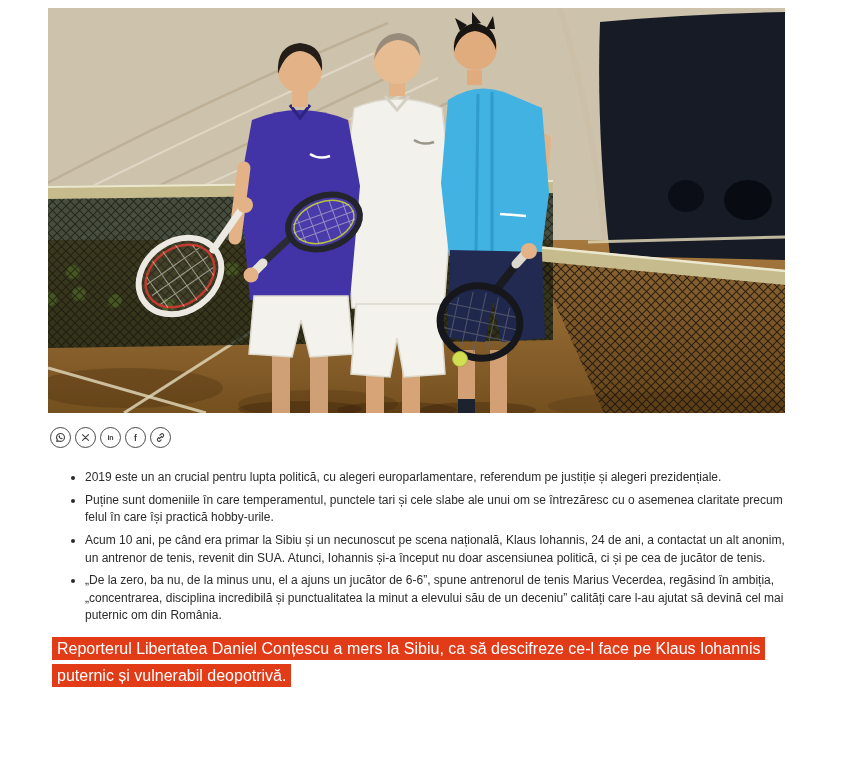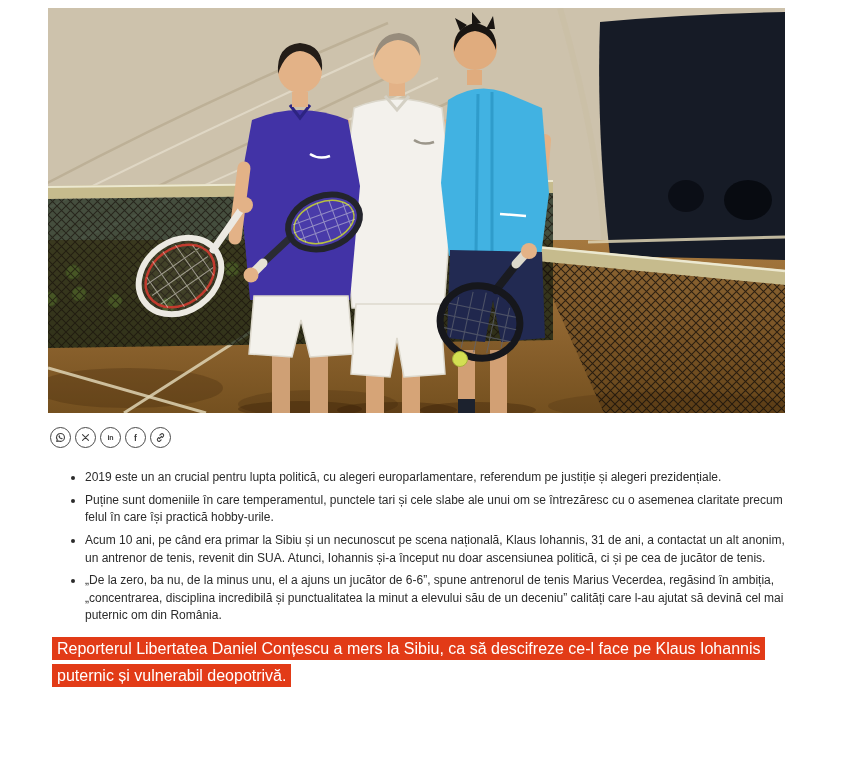--- a/index.html
+++ b/index.html
@@ -231,19 +231,19 @@
   <div class="share-btn" title="Copy link">
     <svg viewBox="0 0 24 24">
       <path class="stk" d="M10 14 L14 10 M9 12 l-2.2 2.2 a3 3 0 0 0 4.2 4.2 L13.2 16.2 M15 12 l2.2-2.2 a3 3 0 0 0 -4.2-4.2 L10.8 7.8" stroke-width="1.9"></path>
     </svg>
   </div>
 </div>
 
 <ul class="bullets">
   <li>2019 este un an crucial pentru lupta politică, cu alegeri europarlamentare, referendum pe justiție și alegeri prezidențiale.</li>
   <li>Puține sunt domeniile în care temperamentul, punctele tari și cele slabe ale unui om se întrezăresc cu o asemenea claritate precum felul în care își practică hobby-urile.</li>
-  <li>Acum 10 ani, pe când era primar la Sibiu și un necunoscut pe scena națională, Klaus Iohannis, 31 de ani, a contactat un alt anonim, un antrenor de tenis, revenit din SUA. Atunci, Iohannis și-a început nu doar ascensiunea politică, ci și pe cea de jucător de tenis.</li>
+  <li>Acum 10 ani, pe când era primar la Sibiu și un necunoscut pe scena națională, Klaus Iohannis, 24 de ani, a contactat un alt anonim, un antrenor de tenis, revenit din SUA. Atunci, Iohannis și-a început nu doar ascensiunea politică, ci și pe cea de jucător de tenis.</li>
   <li>„De la zero, ba nu, de la minus unu, el a ajuns un jucător de 6-6”, spune antrenorul de tenis Marius Vecerdea, regăsind în ambiția, „concentrarea, disciplina incredibilă și punctualitatea la minut a elevului său de un deceniu” calități care l-au ajutat să devină cel mai puternic om din România.</li>
 </ul>
 
 <p class="highlight-para">
   <mark>Reporterul Libertatea Daniel Conțescu a mers la Sibiu, ca să descifreze ce-l face pe Klaus Iohannis puternic și vulnerabil deopotrivă.</mark>
 </p>
 
 </body></html>

